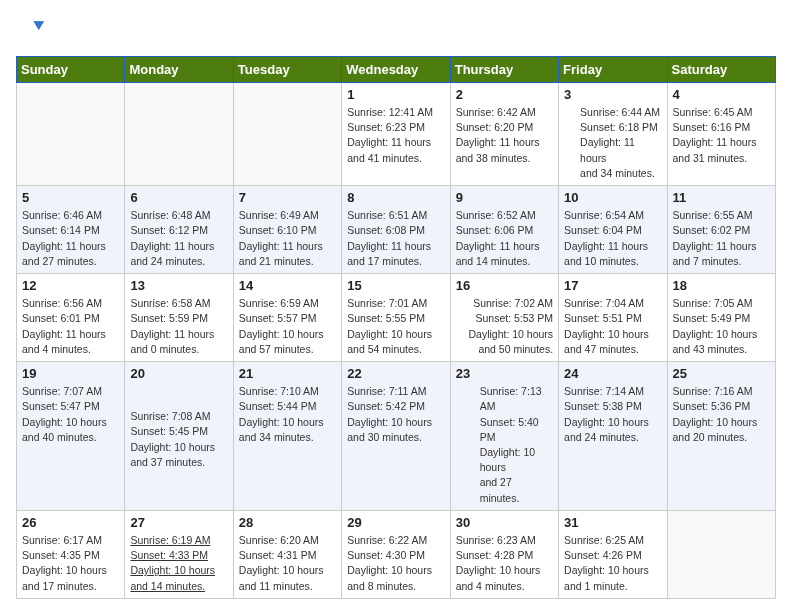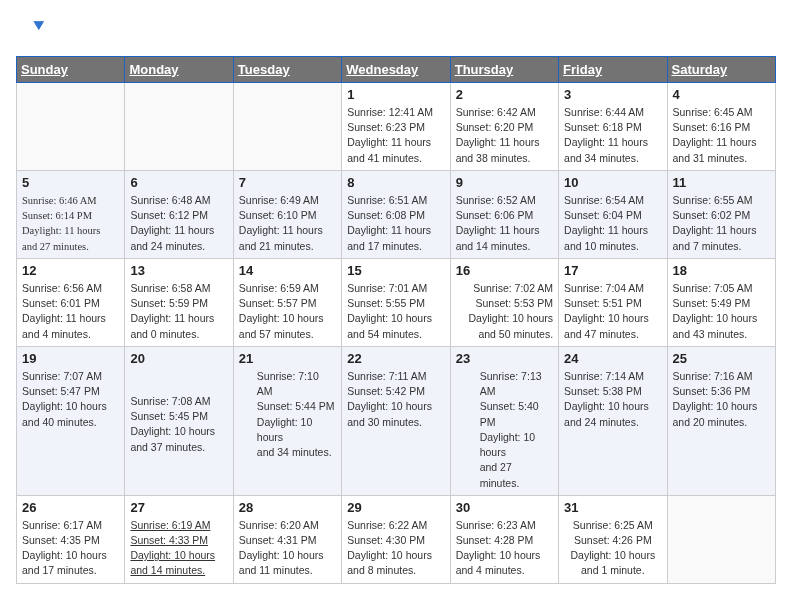--- a/index.html
+++ b/index.html
@@ -45,28 +45,27 @@
     .location {
       font-size: 14px;
       color: #444;
     }
     .calendar {
       width: 100%;
       border-collapse: collapse;
       table-layout: fixed;
     }
     .calendar th {
-      background: #737373;
+      background: #4d7c0f;
       color: #fff;
       font-size: 13px;
       font-weight: bold;
       padding: 5px 4px;
       text-align: left;
       border: 1px solid #2060c0;
-      text-decoration: underline;
     }
     .calendar td {
       border: 1px solid #ccc;
       vertical-align: top;
       padding: 4px 5px;
       font-size: 11px;
       color: #333;
       height: 88px;
       background: #fff;
     }
@@ -134,37 +133,37 @@
         </td>
         <td>
           <div class="day-number">2</div>
           <div class="day-info" style="white-space: pre-line;">Sunrise: 6:42 AM
 Sunset: 6:20 PM
 Daylight: 11 hours
 and 38 minutes.</div>
         </td>
         <td>
           <div class="day-number">3</div>
-          <div class="day-info" style="white-space: pre-line;">Sunrise: 6:44 AM
+          <div class="day-info" style="white-space: pre-line; margin-left: 16px;">Sunrise: 6:44 AM
 Sunset: 6:18 PM
 Daylight: 11 hours
 and 34 minutes.</div>
         </td>
         <td>
           <div class="day-number">4</div>
           <div class="day-info" style="white-space: pre-line;">Sunrise: 6:45 AM
 Sunset: 6:16 PM
 Daylight: 11 hours
 and 31 minutes.</div>
         </td>
       </tr>
       <tr class="row-alt">
         <td>
           <div class="day-number">5</div>
-          <div class="day-info" style="white-space: pre-line; font-family: Liberation Serif, serif;">Sunrise: 6:46 AM
+          <div class="day-info" style="white-space: pre-line;">Sunrise: 6:46 AM
 Sunset: 6:14 PM
 Daylight: 11 hours
 and 27 minutes.</div>
         </td>
         <td>
           <div class="day-number">6</div>
           <div class="day-info" style="white-space: pre-line;">Sunrise: 6:48 AM
 Sunset: 6:12 PM
 Daylight: 11 hours
 and 24 minutes.</div>
@@ -266,21 +265,21 @@
         </td>
         <td>
           <div class="day-number">20</div>
           <div class="day-info" style="white-space: pre-line; margin-top: 28px;">Sunrise: 7:08 AM
 Sunset: 5:45 PM
 Daylight: 10 hours
 and 37 minutes.</div>
         </td>
         <td>
           <div class="day-number">21</div>
-          <div class="day-info" style="white-space: pre-line; margin-left: 18px;">Sunrise: 7:10 AM
+          <div class="day-info" style="white-space: pre-line;">Sunrise: 7:10 AM
 Sunset: 5:44 PM
 Daylight: 10 hours
 and 34 minutes.</div>
         </td>
         <td>
           <div class="day-number">22</div>
           <div class="day-info" style="white-space: pre-line;">Sunrise: 7:11 AM
 Sunset: 5:42 PM
 Daylight: 10 hours
 and 30 minutes.</div>
@@ -338,21 +337,21 @@
         </td>
         <td>
           <div class="day-number">30</div>
           <div class="day-info" style="white-space: pre-line;">Sunrise: 6:23 AM
 Sunset: 4:28 PM
 Daylight: 10 hours
 and 4 minutes.</div>
         </td>
         <td>
           <div class="day-number">31</div>
-          <div class="day-info" style="white-space: pre-line; text-align: center;">Sunrise: 6:25 AM
+          <div class="day-info" style="white-space: pre-line;">Sunrise: 6:25 AM
 Sunset: 4:26 PM
 Daylight: 10 hours
 and 1 minute.</div>
         </td>
         <td class="empty"></td>
       </tr>
     </tbody>
 </table>
 
 </body></html>

